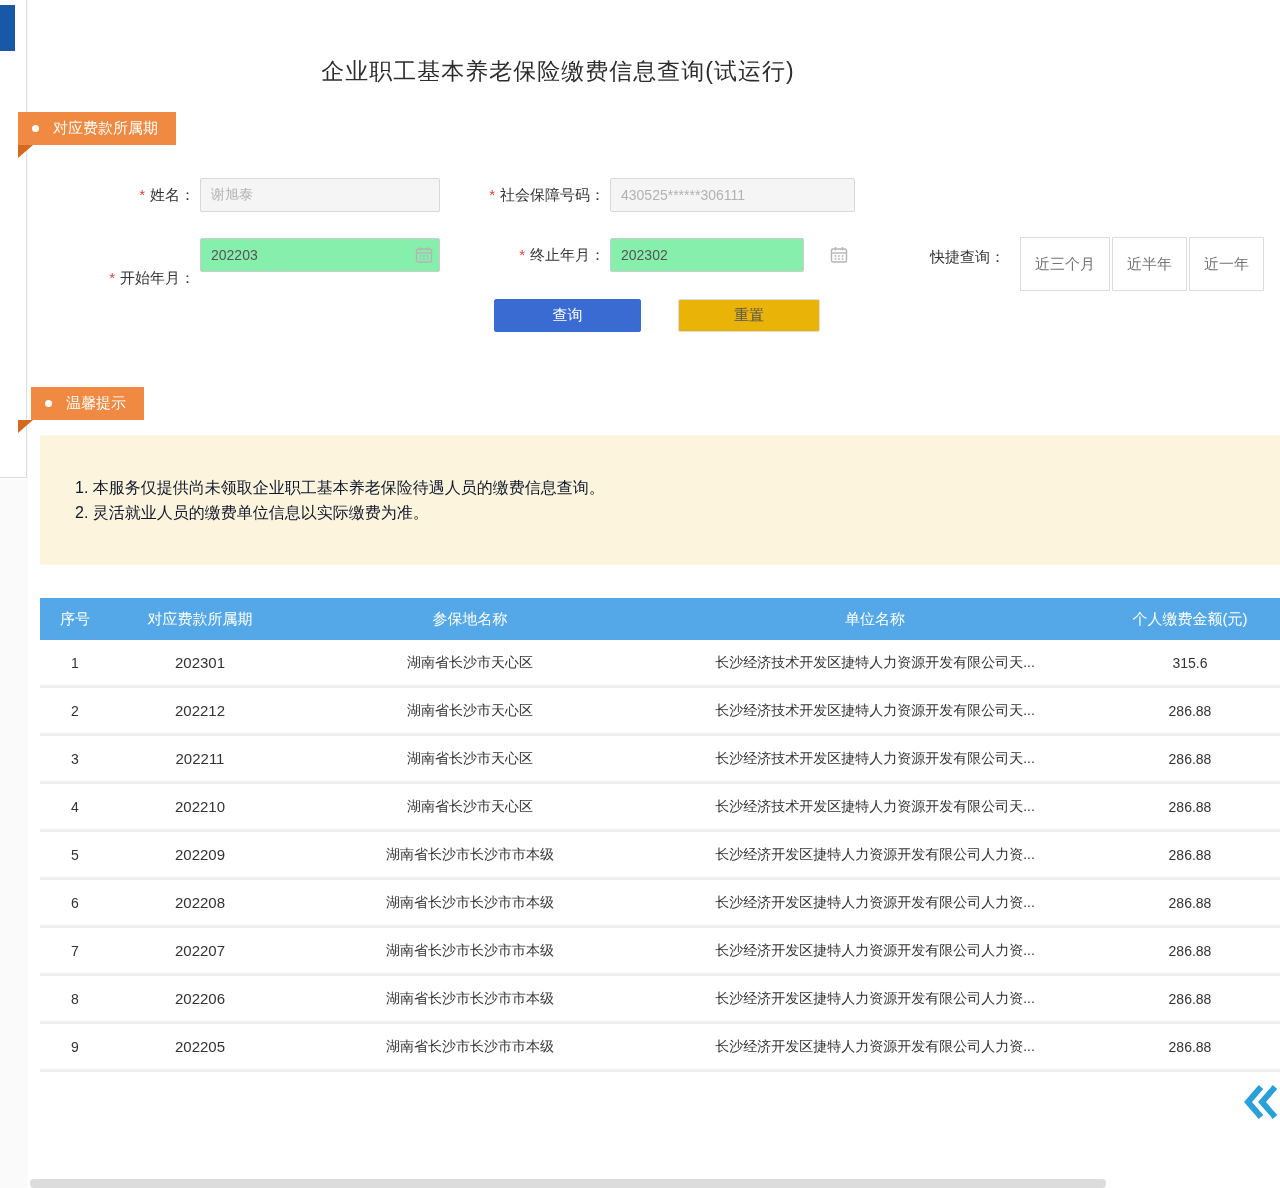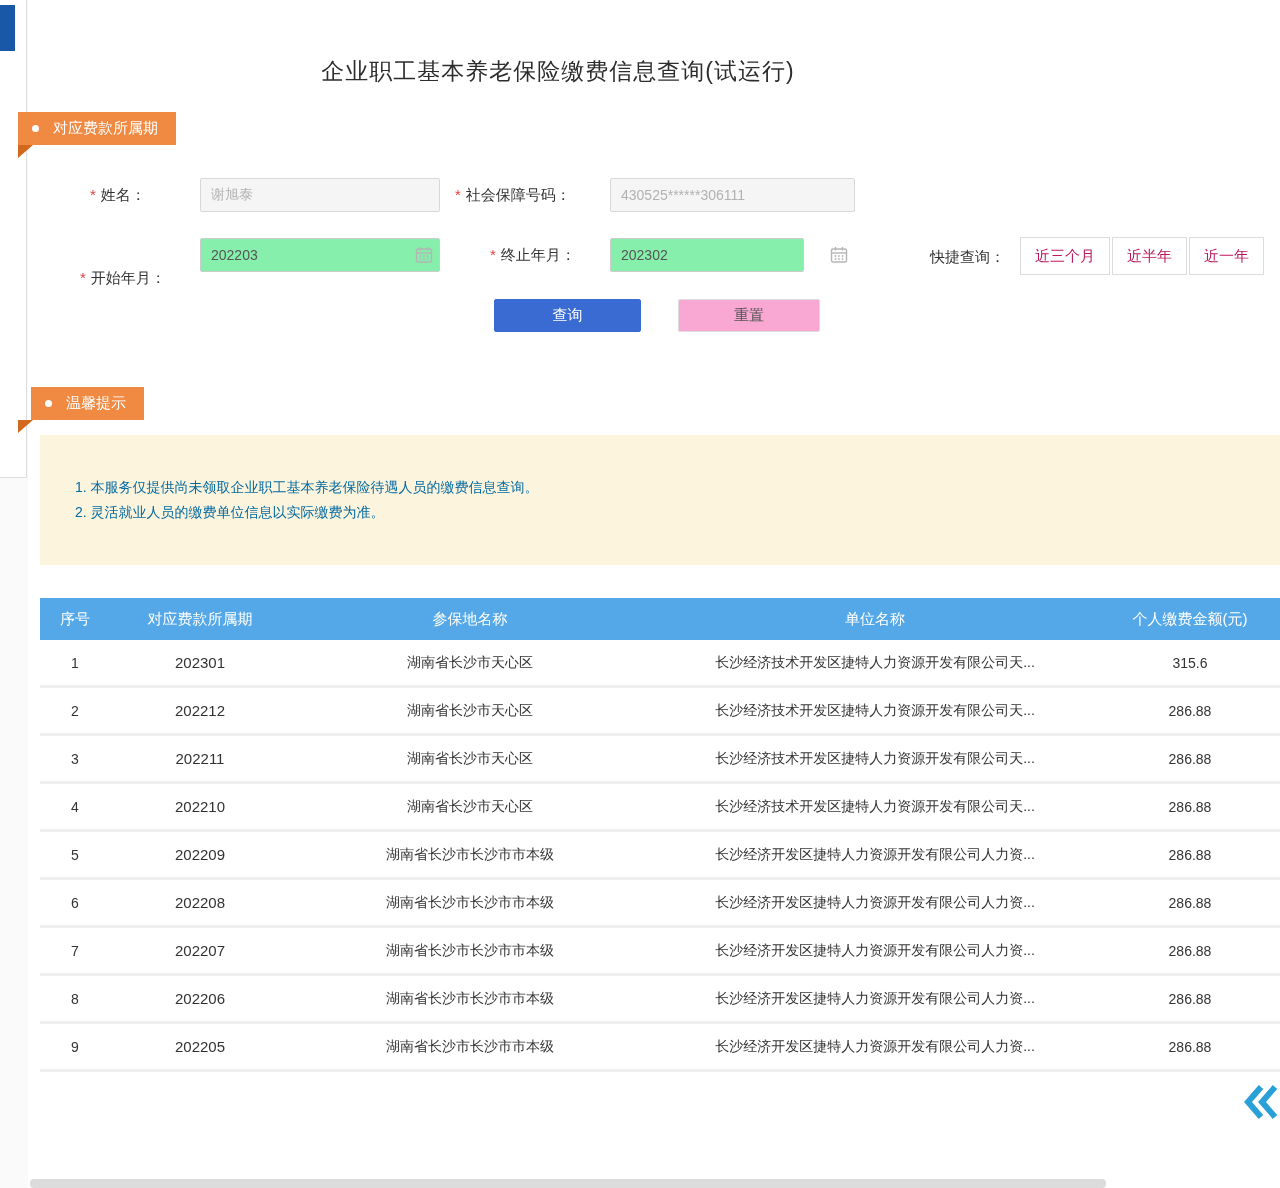--- a/index.html
+++ b/index.html
@@ -22,36 +22,36 @@
   
   .ribbon { position:absolute; height:33px; background:#F08A42; color:#fff; display:flex; align-items:center; font-size:15px; padding:0 18px 0 14px; }
   .ribbon .dot { width:7px; height:7px; border-radius:50%; background:#fff; margin-right:14px; }
   .ribbon-fold { position:absolute; width:0; height:0; border-top:13px solid #D2691E; border-right:15px solid transparent; }
   #ribbon-query { left:18px; top:112px; }
   #fold-query { left:18px; top:145px; }
   #ribbon-tips { left:31px; top:387px; }
   #fold-tips { left:18px; top:420px; }
 
   
-  .form-label { position:absolute; font-size:15px; color:#333; height:34px; line-height:34px; white-space:nowrap; }
+  .form-label { position:absolute; font-size:15px; color:#333; text-align:right; height:34px; line-height:34px; white-space:nowrap; }
   .req { color:#E04040; margin-right:5px; font-size:15px; }
   .txt-input { position:absolute; height:34px; border:1px solid #ccc; border-radius:2px; font-size:14px; padding:0 10px; font-family:"Liberation Sans","DejaVu Sans",sans-serif; outline:none; width:240px; }
   .txt-input.disabled { background:#f5f5f5; color:#b2b2b2; border-color:#d8d8d8; }
   .txt-input.date { background:#86efac; color:#555; padding-right:30px; }
   .cal-icon { position:absolute; width:18px; height:18px; cursor:pointer; }
   .quick-label { position:absolute; left:930px; top:238px; height:37px; line-height:37px; font-size:15px; color:#333; }
   .quick-group { position:absolute; left:1020px; top:237px; display:flex; gap:2px; }
-  .quick-btn { height:38px; background:#fff; border:1px solid #dcdcdc; font-size:15px; color:#be185d; padding:0 14px; cursor:pointer; font-family:inherit; }
+  .quick-btn { height:54px; background:#fff; border:1px solid #dcdcdc; font-size:15px; color:#737373; padding:0 14px; cursor:pointer; font-family:inherit; }
   .btn { position:absolute; top:299px; height:33px; border-radius:2px; font-size:15px; cursor:pointer; font-family:inherit; }
   .btn-query { left:494px; width:147px; background:#3A6BD2; border:1px solid #3A6BD2; color:#fff; }
-  .btn-reset { left:678px; width:142px; background:#f9a8d4; border:1px solid #ddd; color:#555; }
+  .btn-reset { left:678px; width:142px; background:#eab308; border:1px solid #ddd; color:#555; }
 
   
   .tips-box { position:absolute; left:40px; top:435px; width:1240px; height:130px; background:#FCF4DD; padding:40px 20px 0 35px; }
-  .tip-line { color:#0369a1; font-size:14px; line-height:25px; }
+  .tip-line { color:#0f172a; font-size:16px; line-height:25px; }
 
   
   .data-table { position:absolute; left:40px; top:598px; width:1240px; }
   .thead { display:flex; background:#55A8E8; height:42px; align-items:center; }
   .th { color:#fff; font-size:15px; text-align:center; }
   .trow { display:flex; height:48px; align-items:center; background:#fff; border-bottom:3px solid #efefef; }
   .td { font-size:14px; color:#333; text-align:center; white-space:nowrap; overflow:hidden; }
   .c0 { width:70px; }
   .c1 { width:180px; }
   .c2 { width:360px; }

